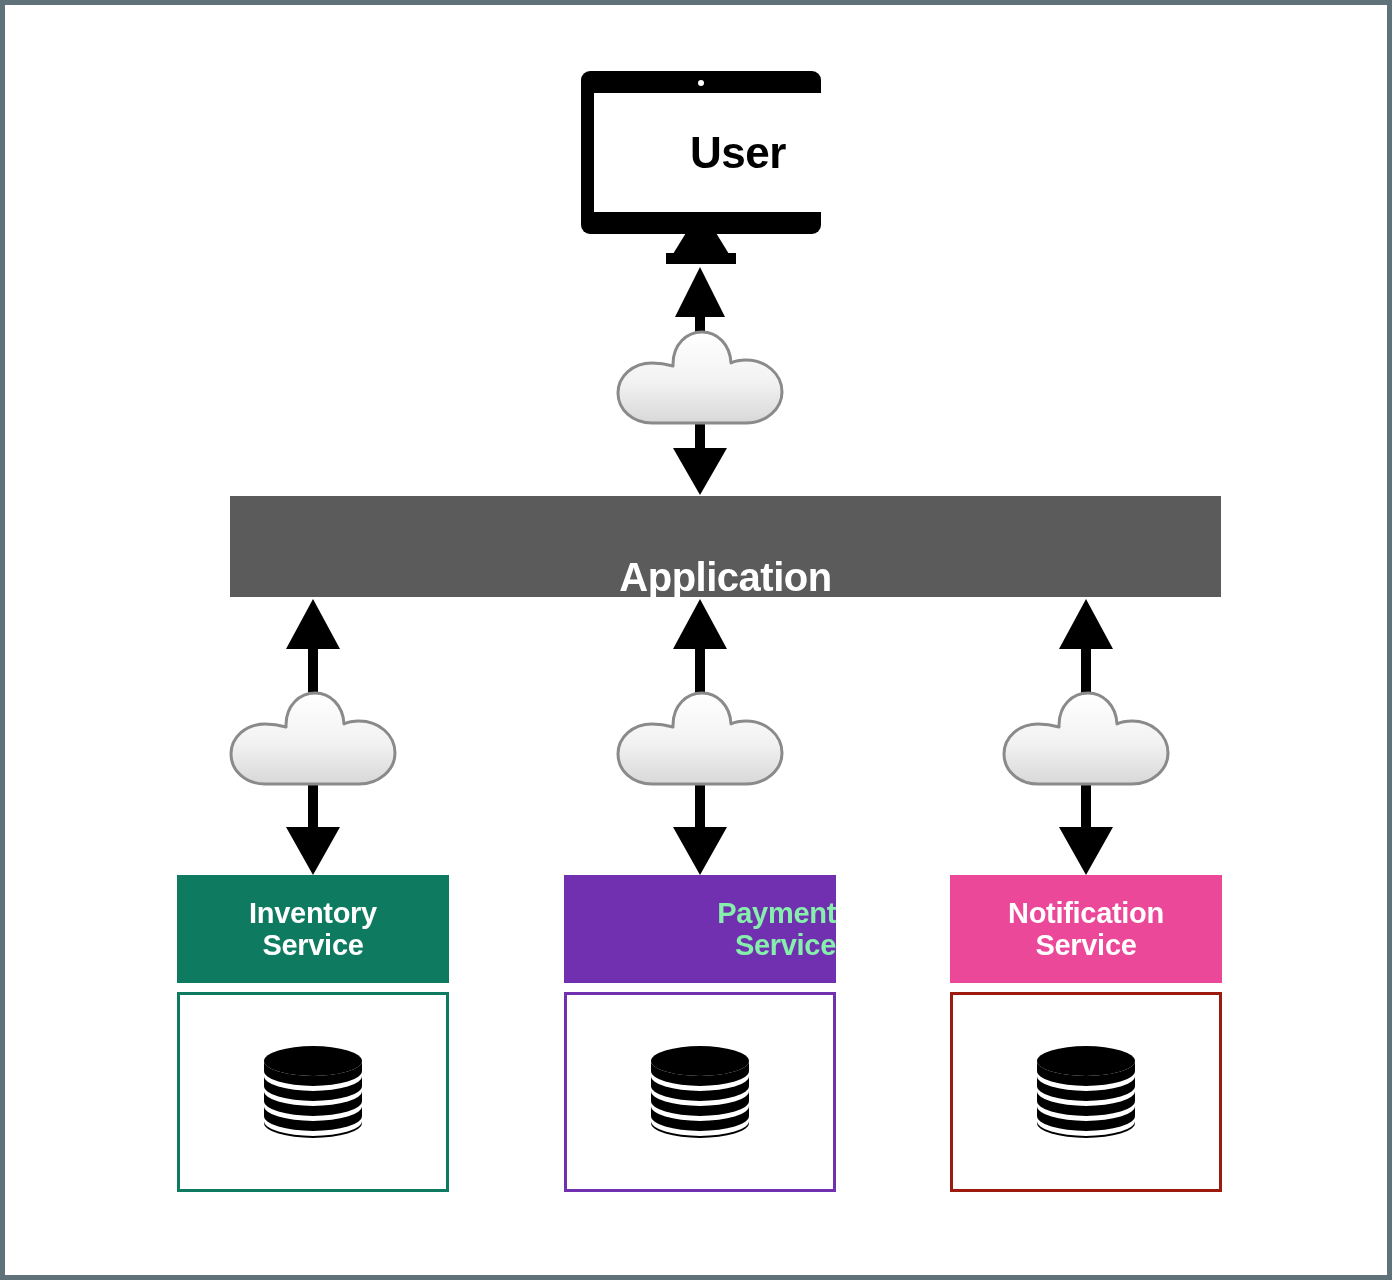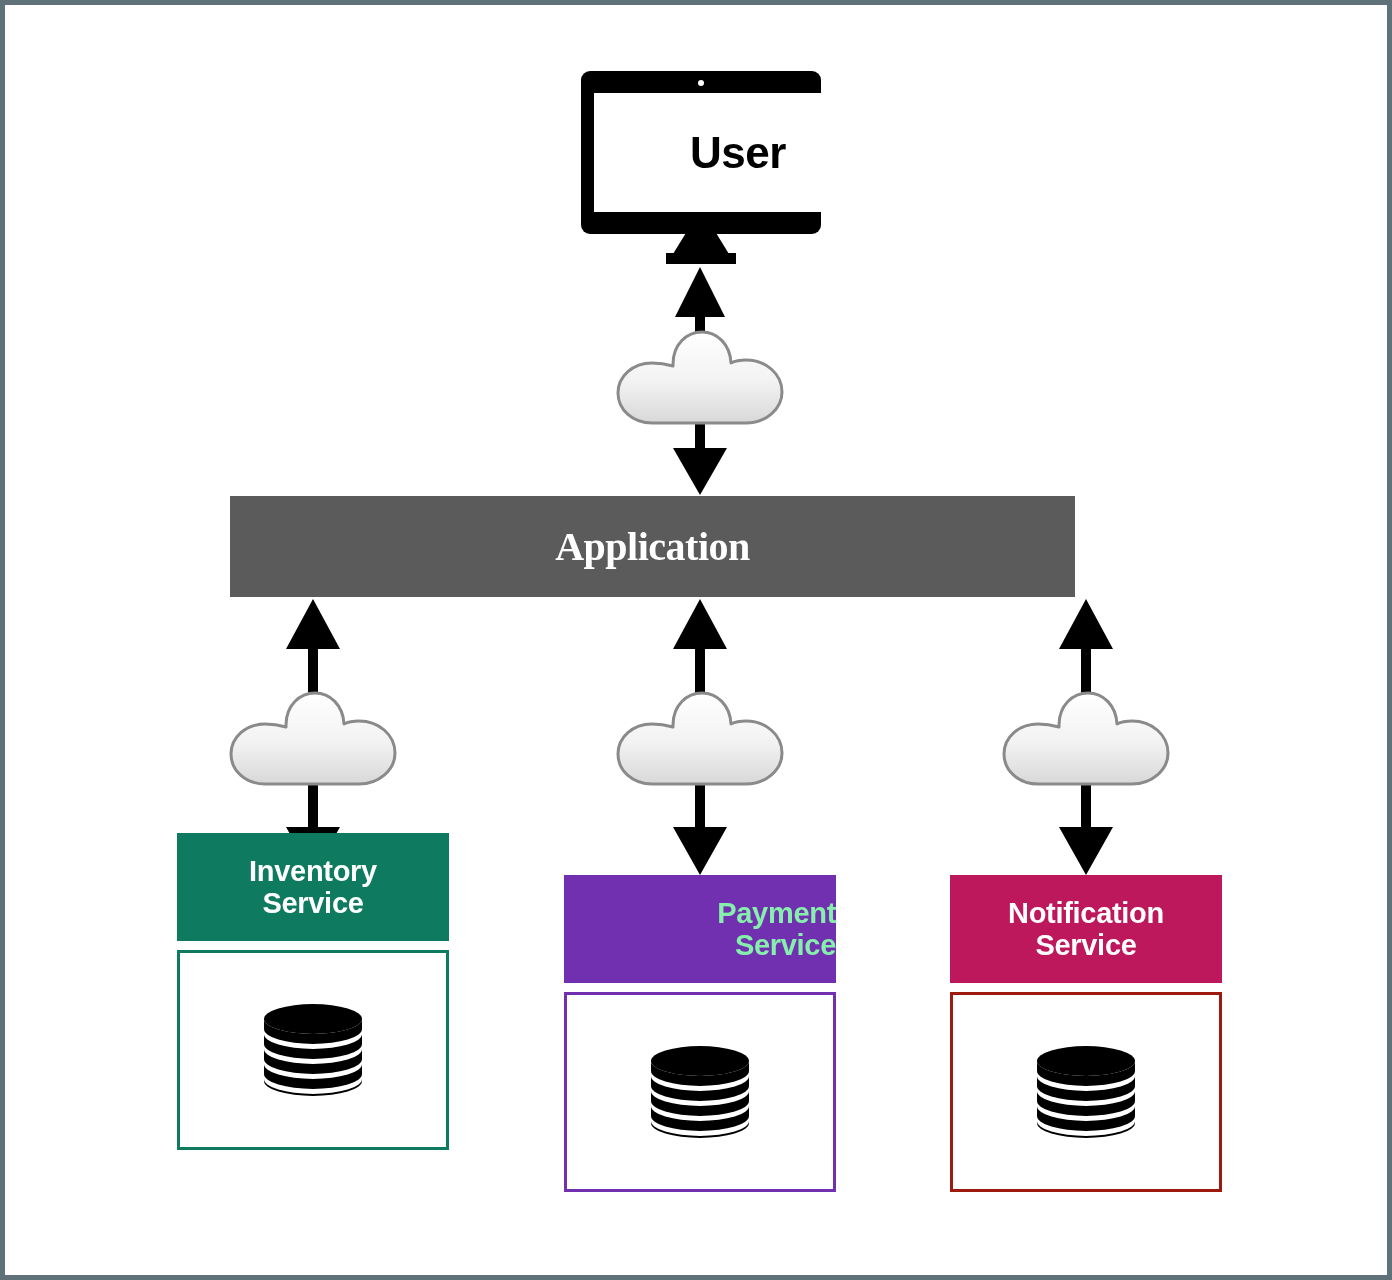--- a/index.html
+++ b/index.html
@@ -84,27 +84,26 @@
     width: 70px;
     height: 11px;
     background: #000000;
   }
 
   
   .app-bar {
     position: absolute;
     left: 225px;
     top: 491px;
-    width: 845px;
+    width: 991px;
     height: 101px;
     background: #5B5B5B;
     display: flex;
-    align-items: center;
-    justify-content: center;
-    font-family: Liberation Serif, serif;
+    align-items: flex-end;
+    justify-content: center;
   }
   .app-bar-label {
     font-size: 40px;
     font-weight: bold;
     color: #ffffff;
     letter-spacing: -0.5px;
     line-height: 1;
   }
 
   
@@ -224,21 +223,21 @@
       <div class="monitor-label" style="color: rgb(0, 0, 0);">User</div>
     </div>
   </div>
   <div class="monitor-neck"></div>
   <div class="monitor-foot"></div>
 
   <div class="app-bar" style="background: rgb(91, 91, 91);">
     <div class="app-bar-label" style="color: rgb(255, 255, 255);">Application</div>
   </div>
 
-  <div class="service" id="svc-0" style="left:172px; top:828px;">
+  <div class="service" id="svc-0" style="left:172px; top:870px;">
     <div class="service-header" id="svc-0-hdr" style="background: rgb(14, 122, 95); color: rgb(255, 255, 255);">
       <span>Inventory</span>
       <span>Service</span>
     </div>
     <div class="service-body" id="svc-0-body" style="border-color:#0E7A5F;">
       <svg class="db-icon" width="110" height="96" viewBox="0 0 110 96">
         <g fill="#000000">
           <ellipse cx="55" cy="17" rx="49" ry="15"></ellipse>
           <path d="M6 17 v10 a49 15 0 0 0 98 0 V17 a49 15 0 0 1 -98 0 Z"></path>
           <path d="M6 32 v10 a49 15 0 0 0 98 0 V32 a49 15 0 0 1 -98 0 Z"></path>
@@ -263,21 +262,21 @@
           <path d="M6 32 v10 a49 15 0 0 0 98 0 V32 a49 15 0 0 1 -98 0 Z"></path>
           <path d="M6 47 v10 a49 15 0 0 0 98 0 V47 a49 15 0 0 1 -98 0 Z"></path>
           <path d="M6 62 v10 a49 15 0 0 0 98 0 V62 a49 15 0 0 1 -98 0 Z"></path>
           <path d="M6 77 v2 a49 15 0 0 0 98 0 V77 a49 15 0 0 1 -98 0 Z"></path>
         </g>
       </svg>
     </div>
   </div>
 
   <div class="service" id="svc-2" style="left:945px; top:870px;">
-    <div class="service-header" id="svc-2-hdr" style="background: #be185d; color: rgb(255, 255, 255);">
+    <div class="service-header" id="svc-2-hdr" style="background: #ec4899; color: rgb(255, 255, 255);">
       <span>Notification</span>
       <span>Service</span>
     </div>
     <div class="service-body" id="svc-2-body" style="border-color:#9C1B0E;">
       <svg class="db-icon" width="110" height="96" viewBox="0 0 110 96">
         <g fill="#000000">
           <ellipse cx="55" cy="17" rx="49" ry="15"></ellipse>
           <path d="M6 17 v10 a49 15 0 0 0 98 0 V17 a49 15 0 0 1 -98 0 Z"></path>
           <path d="M6 32 v10 a49 15 0 0 0 98 0 V32 a49 15 0 0 1 -98 0 Z"></path>
           <path d="M6 47 v10 a49 15 0 0 0 98 0 V47 a49 15 0 0 1 -98 0 Z"></path>

